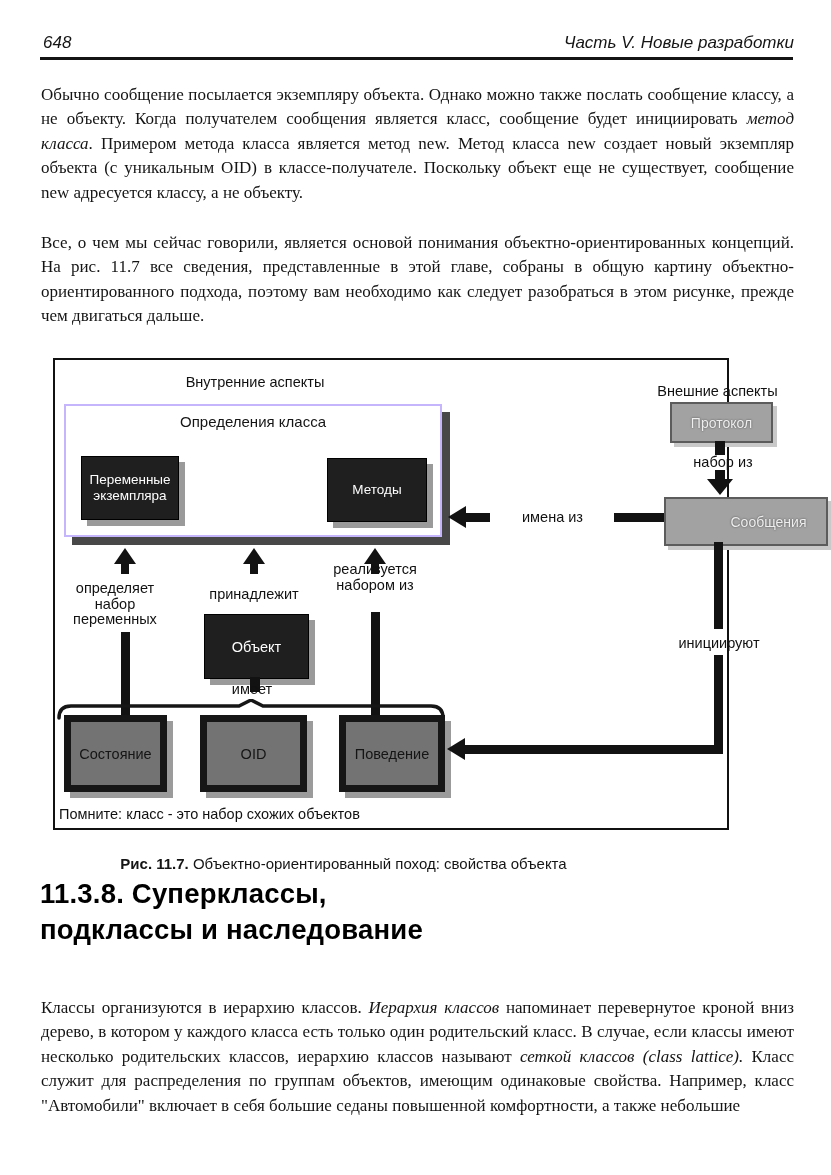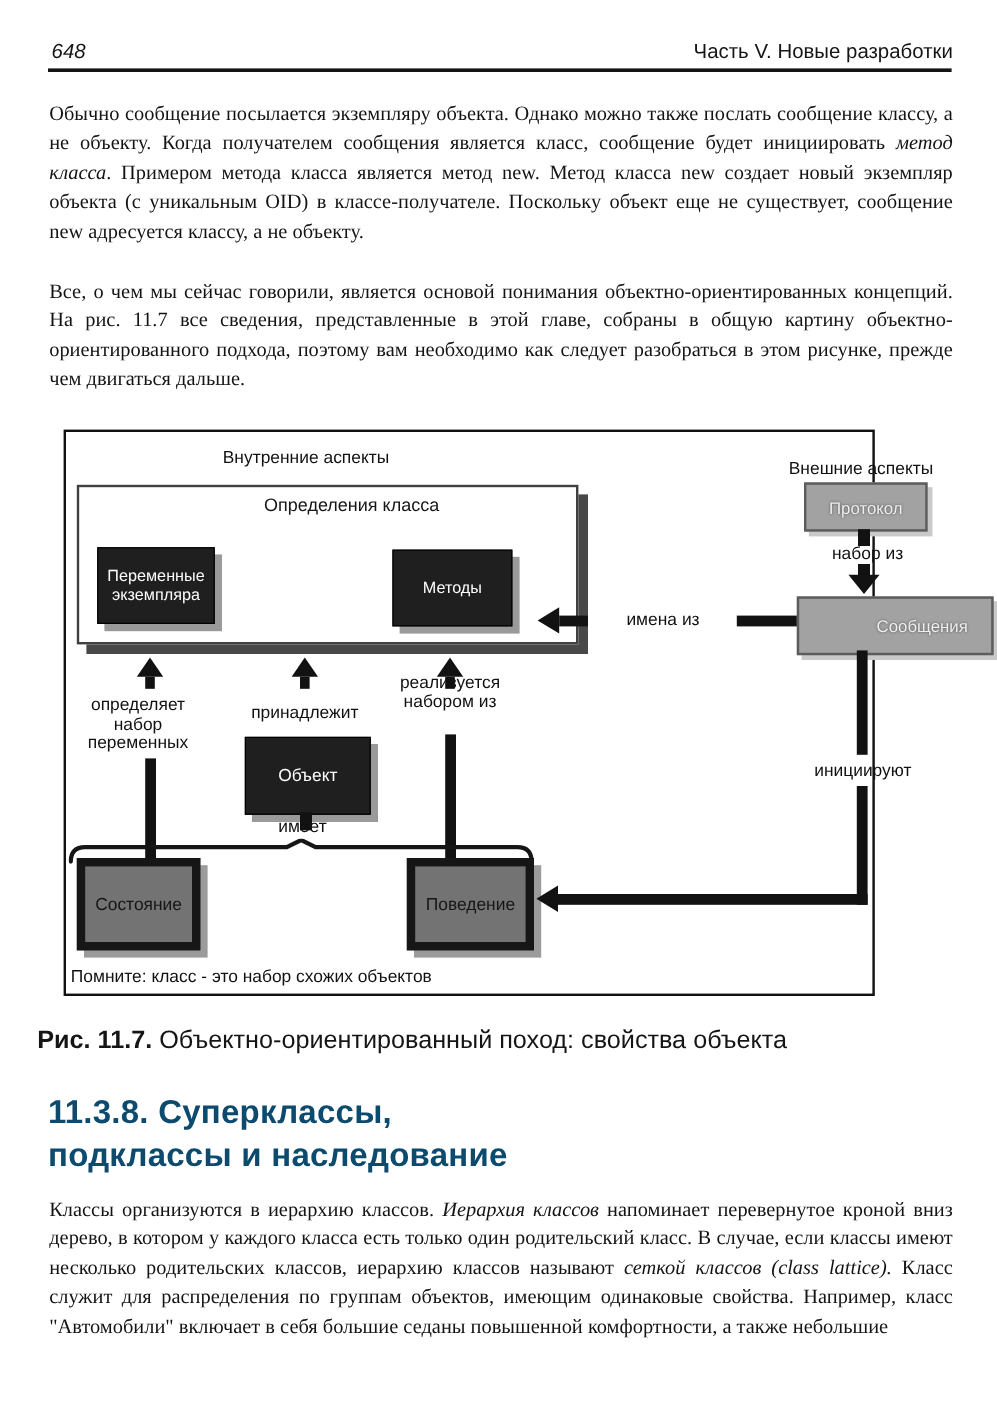--- a/index.html
+++ b/index.html
@@ -2,40 +2,40 @@
 <html><head>
 <meta charset="utf-8">
 <style>
   html,body { margin:0; padding:0; background:#fff; }
   .page {
     position:relative; width:831px; height:1175px; background:#fff;
     font-family:"Liberation Sans", sans-serif; color:#151515; overflow:hidden;
   }
   
   .hdr-num { position:absolute; left:43px; top:33px; font-style:italic; font-size:17px; }
-  .hdr-title { position:absolute; right:37px; top:33px; font-size:17px; }
+  .hdr-title { position:absolute; right:37px; top:33px; font-style:italic; font-size:17px; }
   .hdr-rule { position:absolute; left:40px; top:57px; width:753px; height:3px; background:#141414; }
   
   .para {
     position:absolute; left:41px; width:753px; margin:0;
     font-family:"Liberation Serif", serif; font-size:17px; line-height:24.4px;
     text-align:justify; color:#141414;
   }
   .p1 { top:83px; }
   .p2 { top:231px;font-family:Liberation Serif, serif; }
   .p3 { top:996px; }
   
   .fig {
     position:absolute; left:53px; top:358px; width:676px; height:472px;
     border:2px solid #111; box-sizing:border-box; font-size:14.5px;
   }
   .lbl { position:absolute; text-align:center; color:#111; line-height:15.5px; }
   .classdef {
     position:absolute; left:9px; top:44px; width:374px; height:129px;
-    border:2px solid #404040; background:#fff; box-shadow:8px 8px 0 #484848;padding-left:40px;
+    border:2px solid #c4b5fd; background:#fff; box-shadow:8px 8px 0 #484848;
   }
   .classdef-title { text-align:center; margin-top:7px; font-size:15px; }
   .darkbox {
     position:absolute; background:#1f1f1f; color:#fdfdfd; border:1px solid #000;
     box-shadow:6px 6px 0 #9a9a9a; display:flex; align-items:center; justify-content:center;
     text-align:center; font-size:13.5px; line-height:16px;
   }
   .graybox {
     position:absolute; background:#a2a2a2; color:#efefef; border:2px solid #5c5c5c;
     box-shadow:4px 4px 0 #c9c9c9; display:flex; align-items:center; justify-content:center;
@@ -49,25 +49,25 @@
   .vline, .hline, .stub { position:absolute; background:#121212; }
   .arr-up { position:absolute; width:0; height:0; border-left:11px solid transparent;
     border-right:11px solid transparent; border-bottom:16px solid #121212; }
   .arr-up-stem { position:absolute; width:8px; height:10px; background:#121212; }
   .arr-left { position:absolute; width:0; height:0; border-top:11px solid transparent;
     border-bottom:11px solid transparent; border-right:18px solid #121212; }
   .arr-down-head { position:absolute; width:0; height:0; border-left:13px solid transparent;
     border-right:13px solid transparent; border-top:16px solid #121212; }
   .brace-svg { position:absolute; left:2px; top:339px; }
   
-  .caption { position:absolute; left:0; top:855px; width:687px; text-align:center; font-size:21px; }
+  .caption { position:absolute; left:0; top:855px; width:687px; text-align:center; font-size:15px; }
   .caption b { font-weight:bold; }
   
-  .sec-head { position:absolute; left:40px; top:909px; margin:0; font-size:27.5px;
-    font-weight:bold; line-height:36px; letter-spacing:0.2px; color:#0c4a6e; }
+  .sec-head { position:absolute; left:40px; top:876px; margin:0; font-size:27.5px;
+    font-weight:bold; line-height:36px; letter-spacing:0.2px; color:#000000; }
 </style>
 </head>
 <body>
 
 <div class="page">
 
   <span class="hdr-num">648</span>
   <span class="hdr-title">Часть V. Новые разработки</span>
   <div class="hdr-rule"></div>
 
@@ -100,20 +100,21 @@
 
     <div class="darkbox" style="left:149px; top:254px; width:103px; height:63px; font-size:14.5px;">Объект</div>
     <div class="stub" style="left:195px; top:317px; width:10px; height:15px;"></div>
     <div class="lbl" style="left:157px; top:322px; width:80px;">имеет</div>
 
     <svg class="brace-svg" width="388" height="21" viewBox="0 0 388 21">
       <path d="M2,19 Q2,7 14,7 L182,7 L194,1 L206,7 L374,7 Q386,7 386,19" stroke="#161616" stroke-width="3.5" fill="none" stroke-linecap="round"></path>
     </svg>
 
     <div class="whitebox" style="left:9px; top:355px; width:103px; height:77px;">Состояние</div>
+    <div class="whitebox" style="left:145px; top:355px; width:107px; height:77px;">OID</div>
     <div class="whitebox" style="left:284px; top:355px; width:106px; height:77px;">Поведение</div>
 
     <div class="lbl" style="left:4px; top:447px; width:400px; text-align:left;">Помните: класс - это набор схожих объектов</div>
 
     <div class="lbl" style="left:600px; top:24px; width:125px;">Внешние аспекты</div>
     <div class="graybox" style="left:615px; top:42px; width:99px; height:37px;">Протокол</div>
     <div class="stub" style="left:660px; top:81px; width:10px; height:14px;"></div>
     <div class="lbl" style="left:628px; top:95px; width:80px;">набор из</div>
     <div class="stub" style="left:660px; top:110px; width:10px; height:10px;"></div>
     <div class="arr-down-head" style="left:652px; top:119px;"></div>

